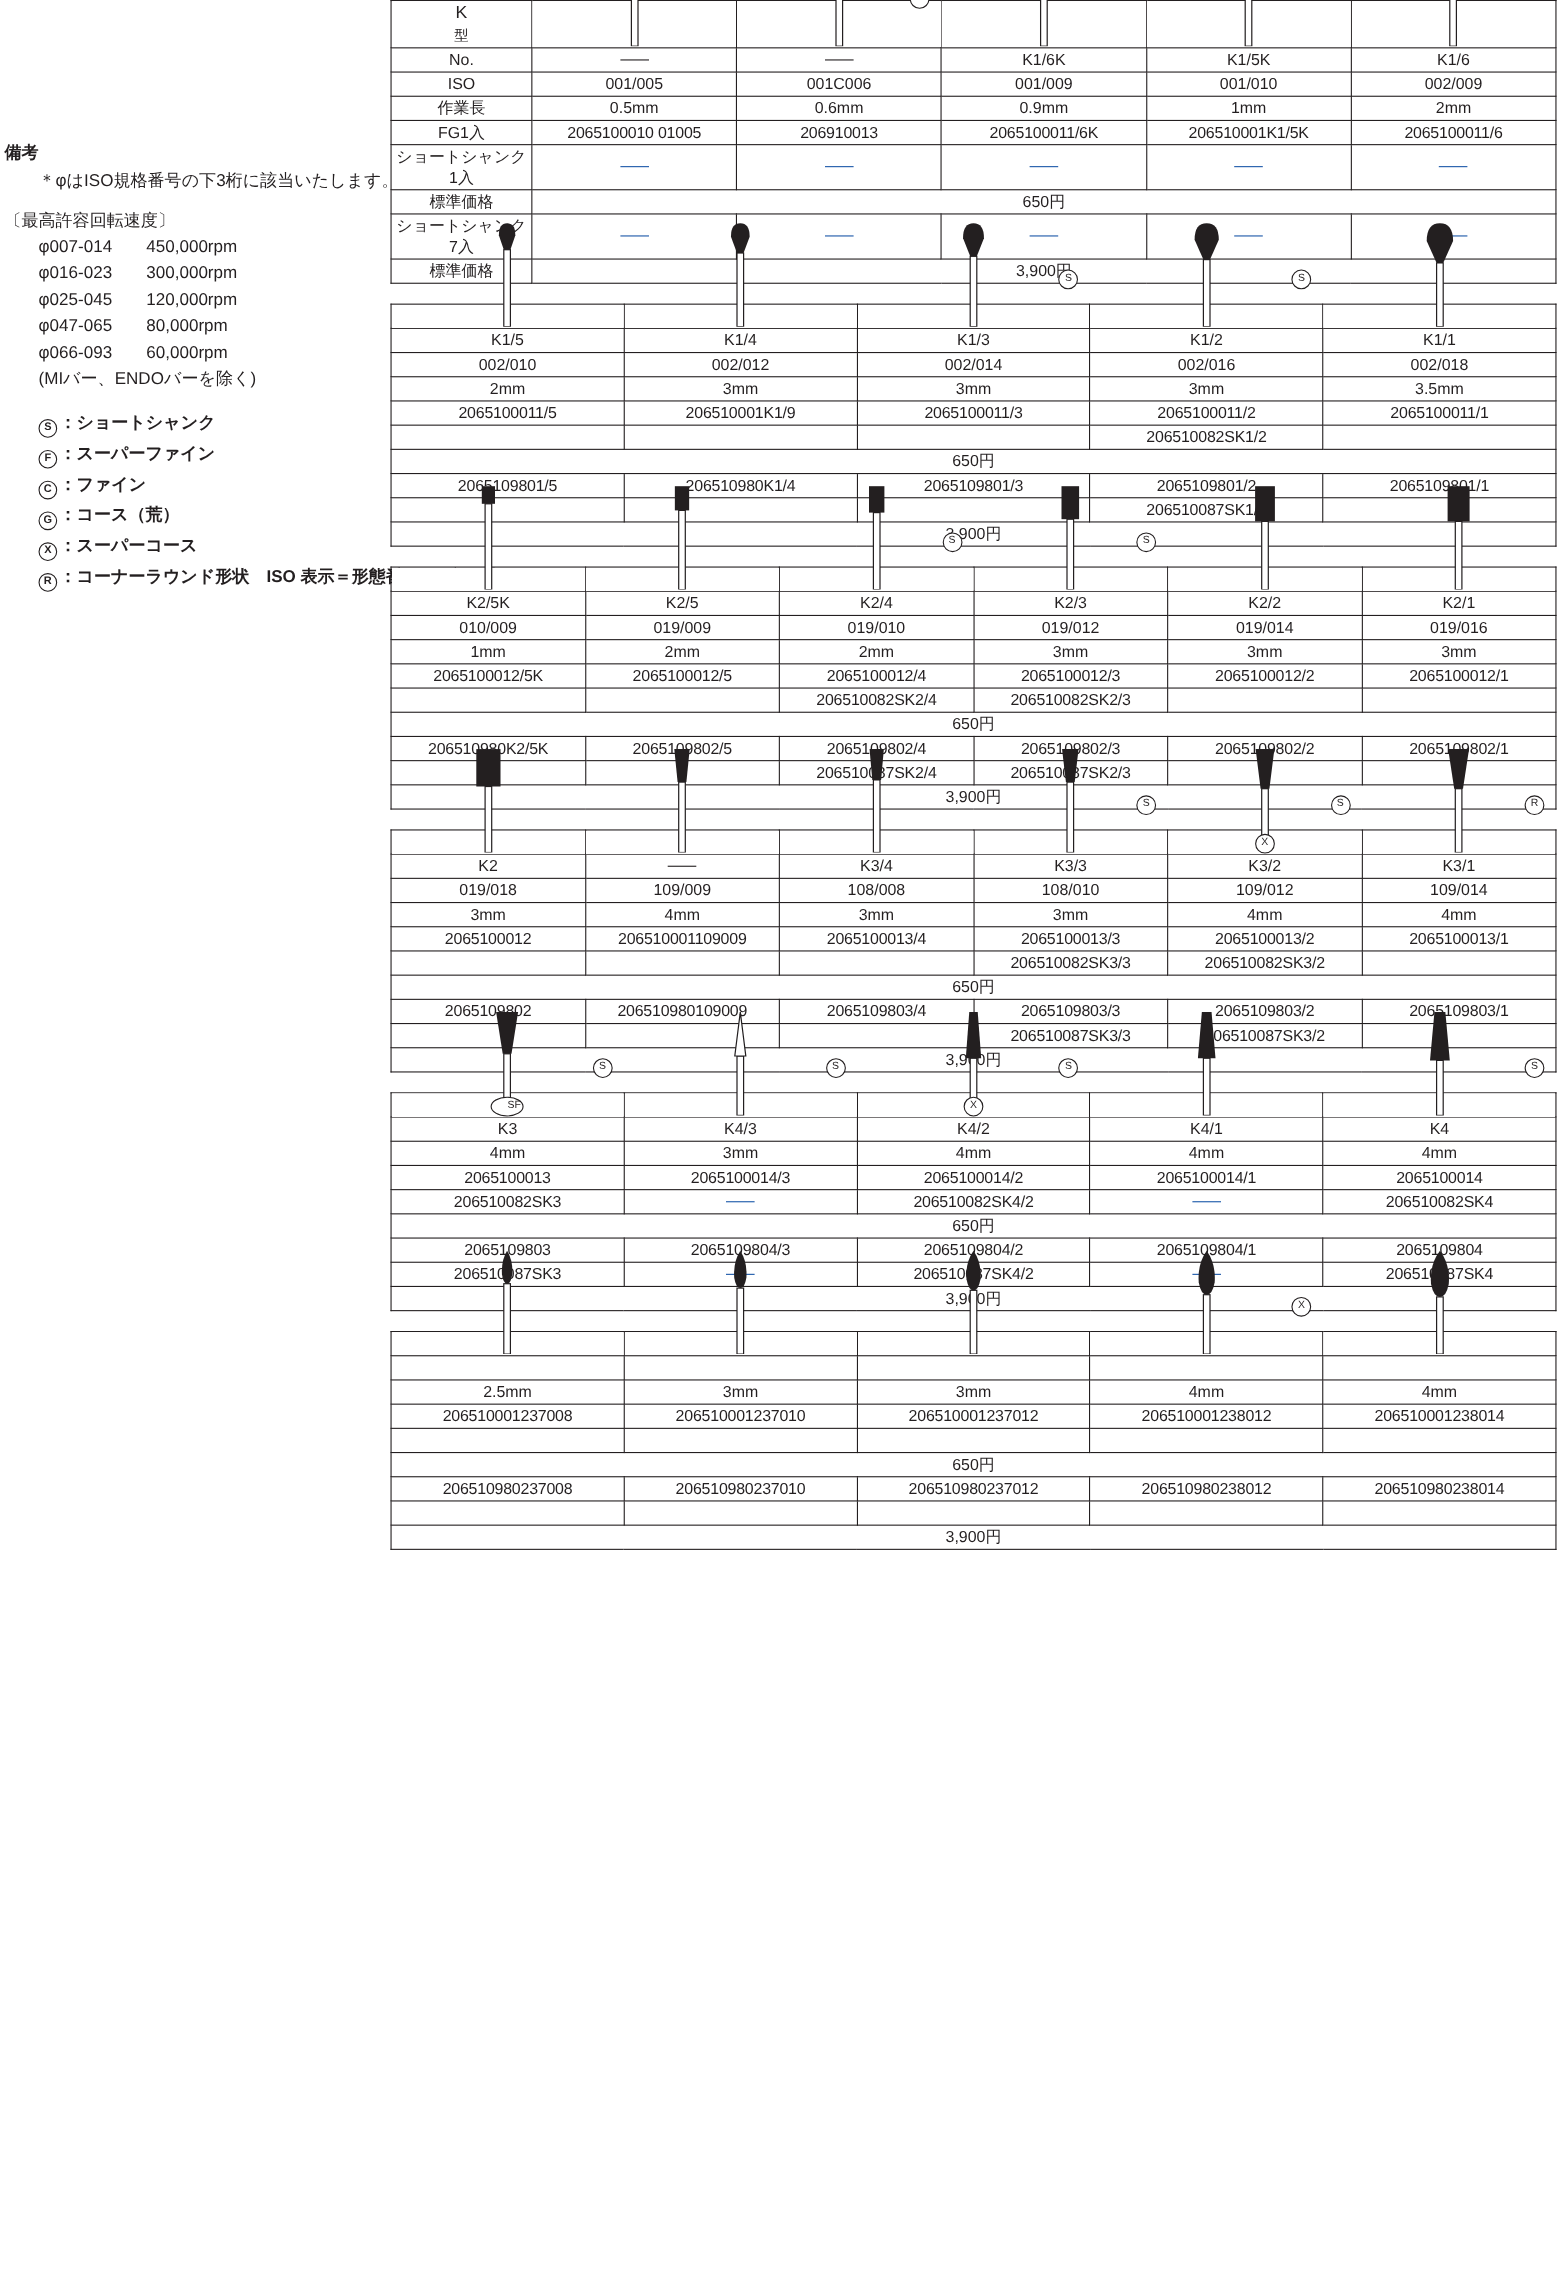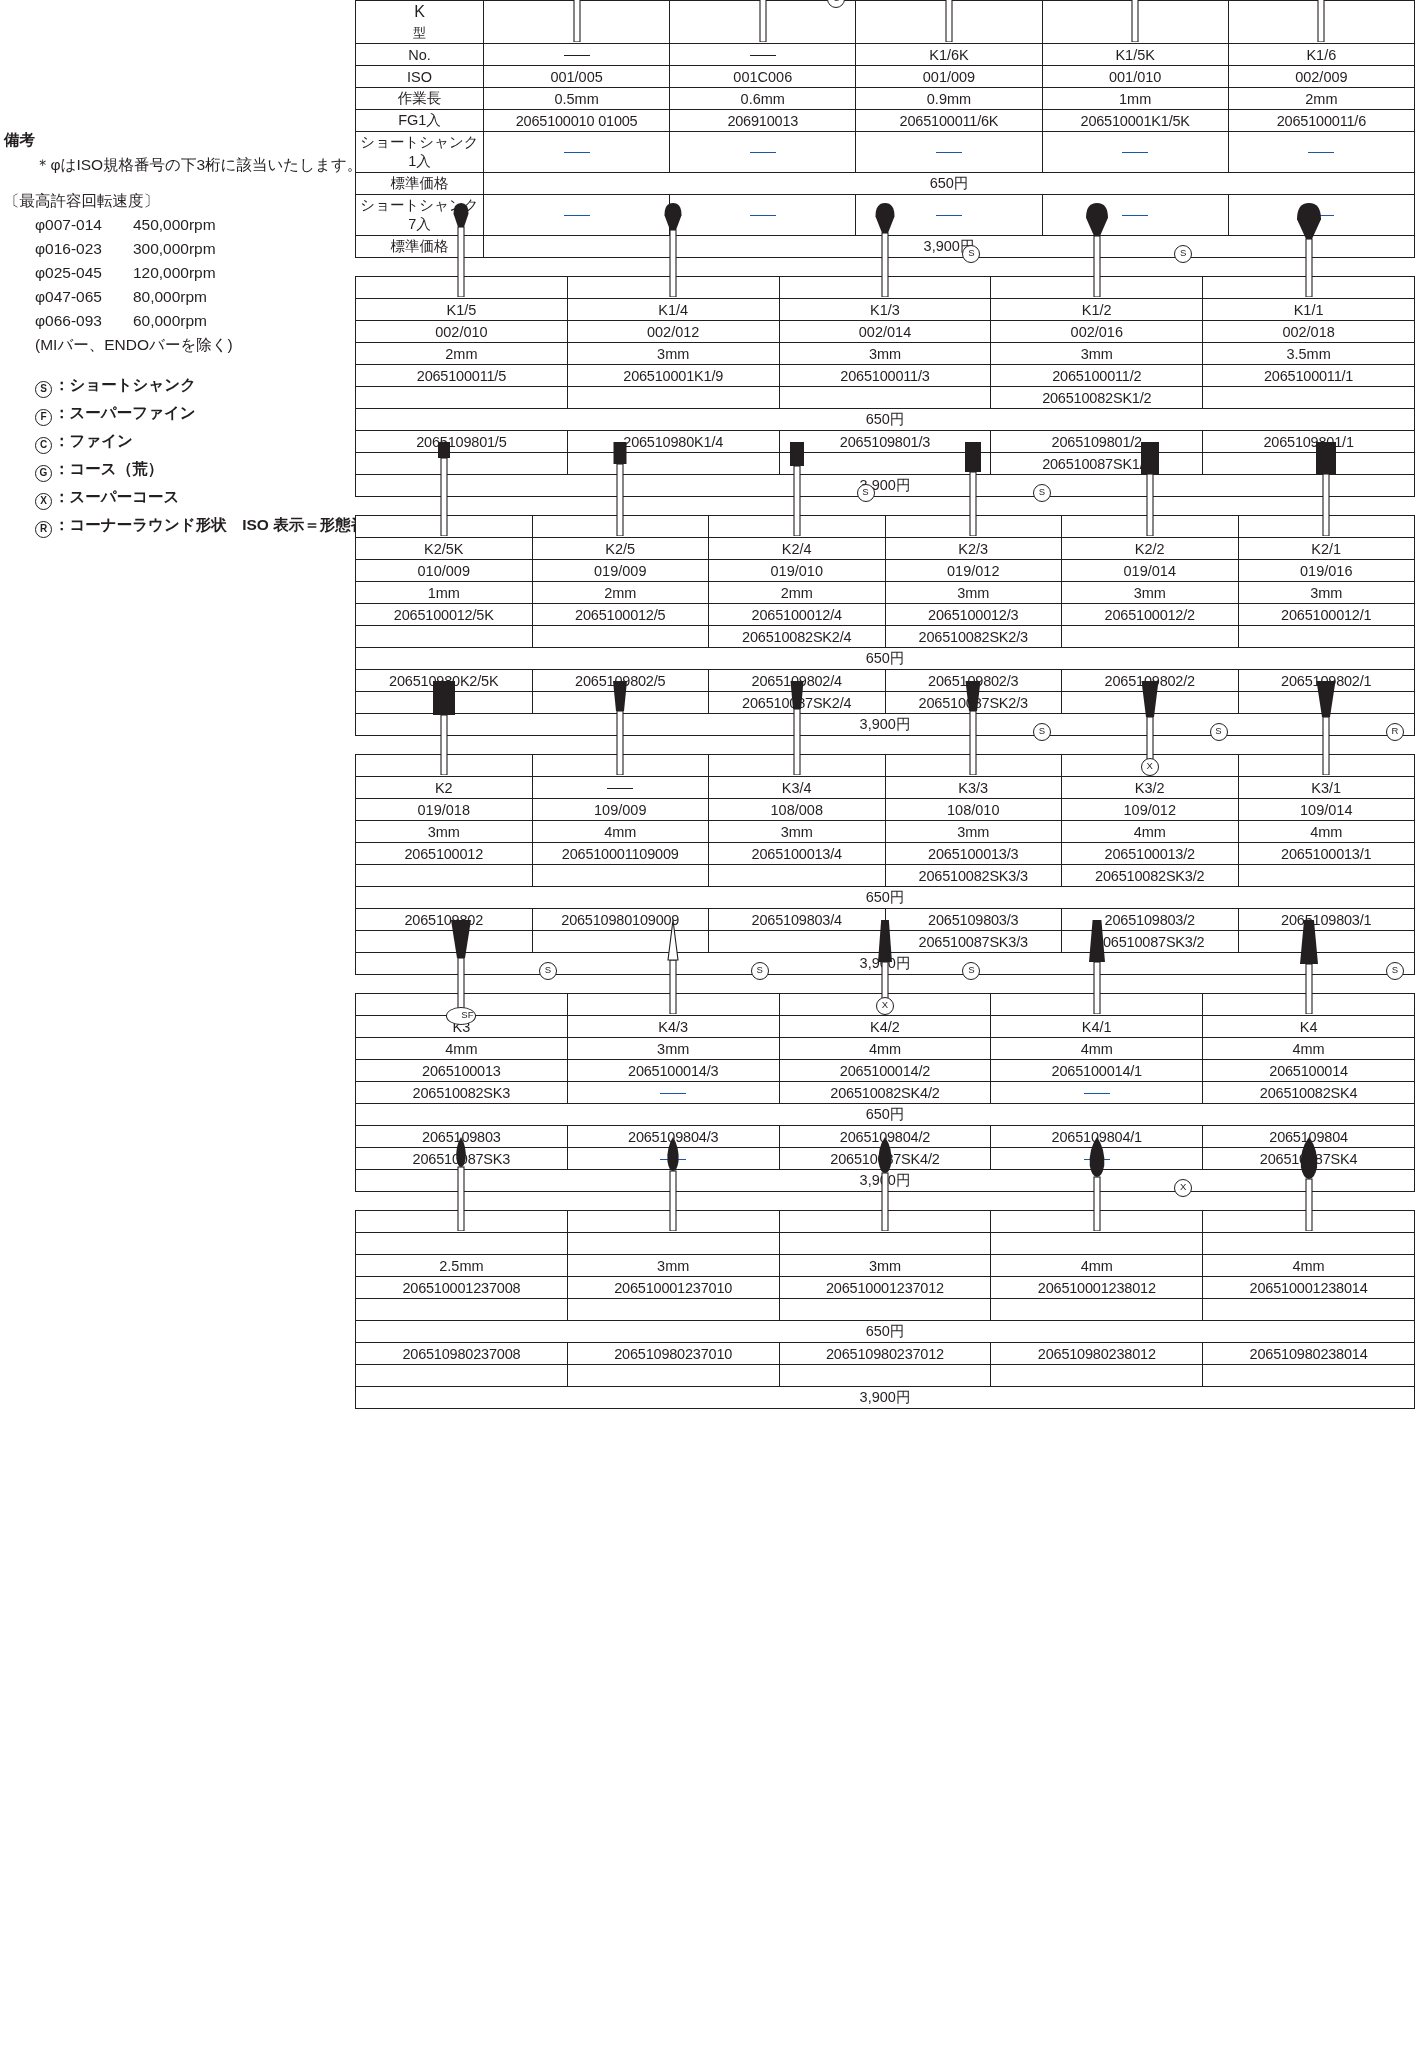--- a/index.html
+++ b/index.html
@@ -582,21 +582,21 @@
       </colgroup>
       <tbody>
         <tr>
           <td class="pic">
             <div class="burwrap">
               <svg class="bur" width="60" height="100" viewBox="0 0 60 100">
                 <rect x="27" y="44" width="6" height="56" fill="#ffffff" stroke="#231f20" stroke-width="1.1"></rect>
                 <path d="M 20 6 L 40 6 L 34 44 L 26 44 Z" fill="#231f20"></path>
               </svg>
               <span class="badge" style="right:8px;bottom:34px;">S</span>
-              <span class="badge" style="left:50%;transform:translateX(-50%);top:12px;padding-left:12px;">SF</span>
+              <span class="badge" style="left:50%;transform:translateX(-50%);top:2px;padding-left:12px;">SF</span>
             </div>
           </td>
           <td class="pic">
             <div class="burwrap">
               <svg class="bur" width="60" height="100" viewBox="0 0 60 100">
                 <rect x="27" y="46" width="6" height="54" fill="#ffffff" stroke="#231f20" stroke-width="1.1"></rect>
                 <path d="M 30 6 L 35 46 L 25 46 Z" fill="#ffffff" stroke="#231f20" stroke-width="1.1"></path>
               </svg>
               <span class="badge" style="right:8px;bottom:34px;">S</span>
             </div>

